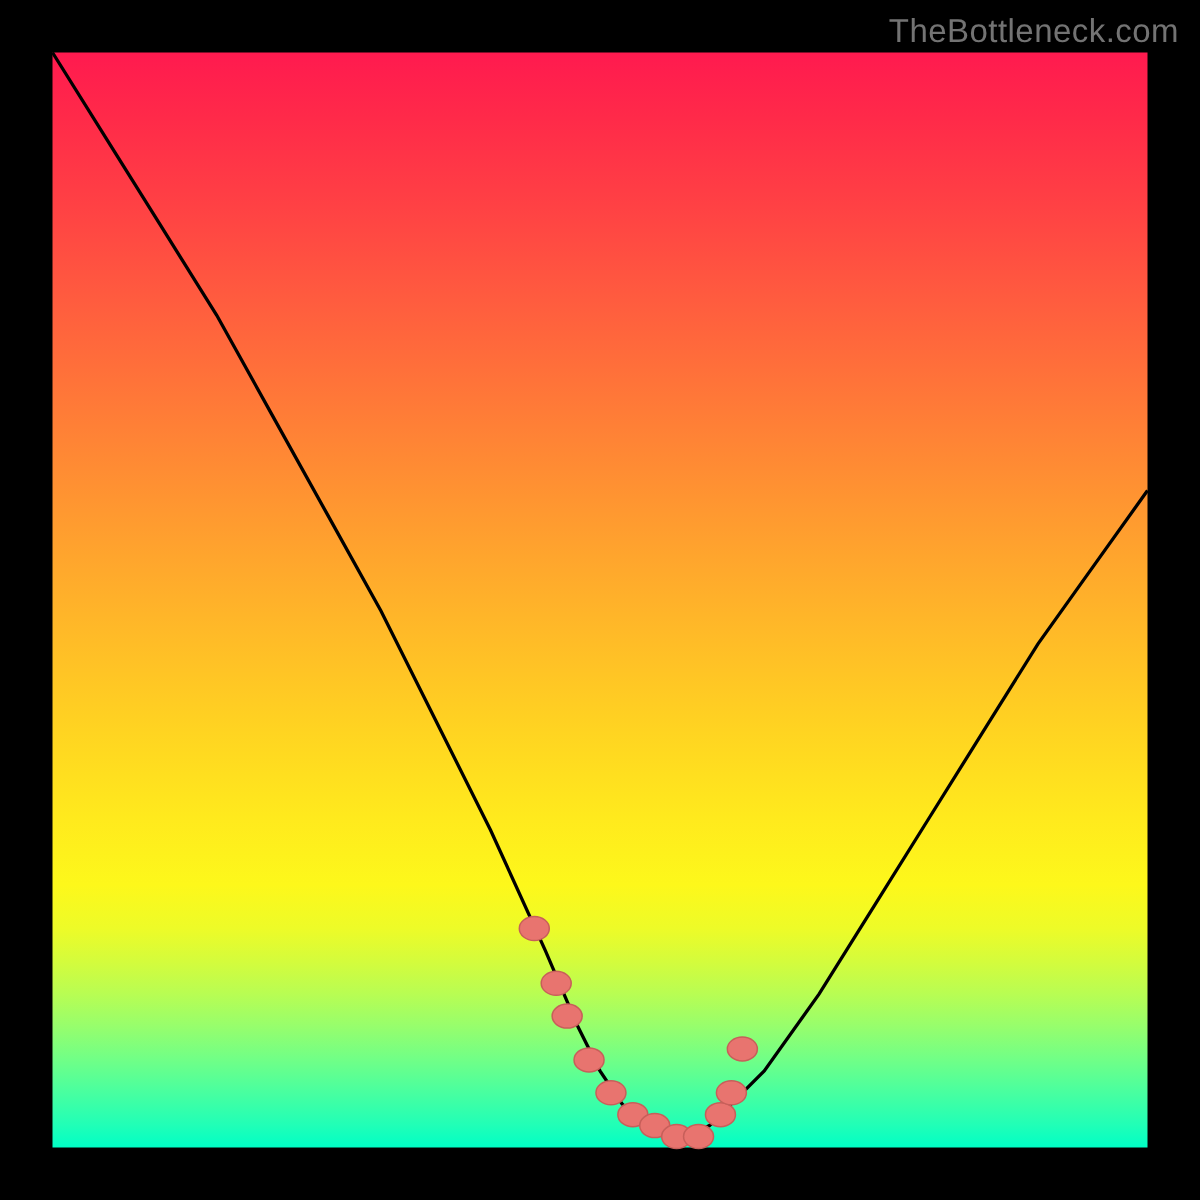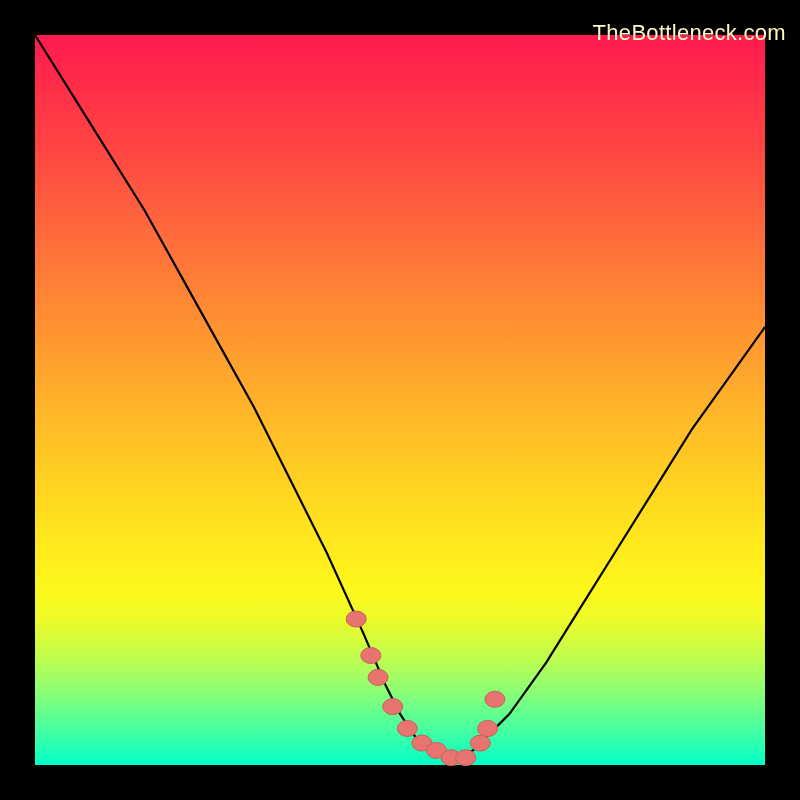--- a/index.html
+++ b/index.html
@@ -49,23 +49,23 @@
   .plot-svg {
     position: absolute;
     left: 35px;
     top: 35px;
     width: 730px;
     height: 730px;
     overflow: visible;
   }
   .watermark {
     position: absolute;
-    top: 20px;
+    top: 8px;
     right: 14px;
-    color: #fef9c3;
+    color: #737373;
     font-size: 22px;
     font-weight: 400;
     letter-spacing: 0.3px;
     user-select: none;
   }
 </style>
 </head>
 <body>
 
 <div class="frame">

